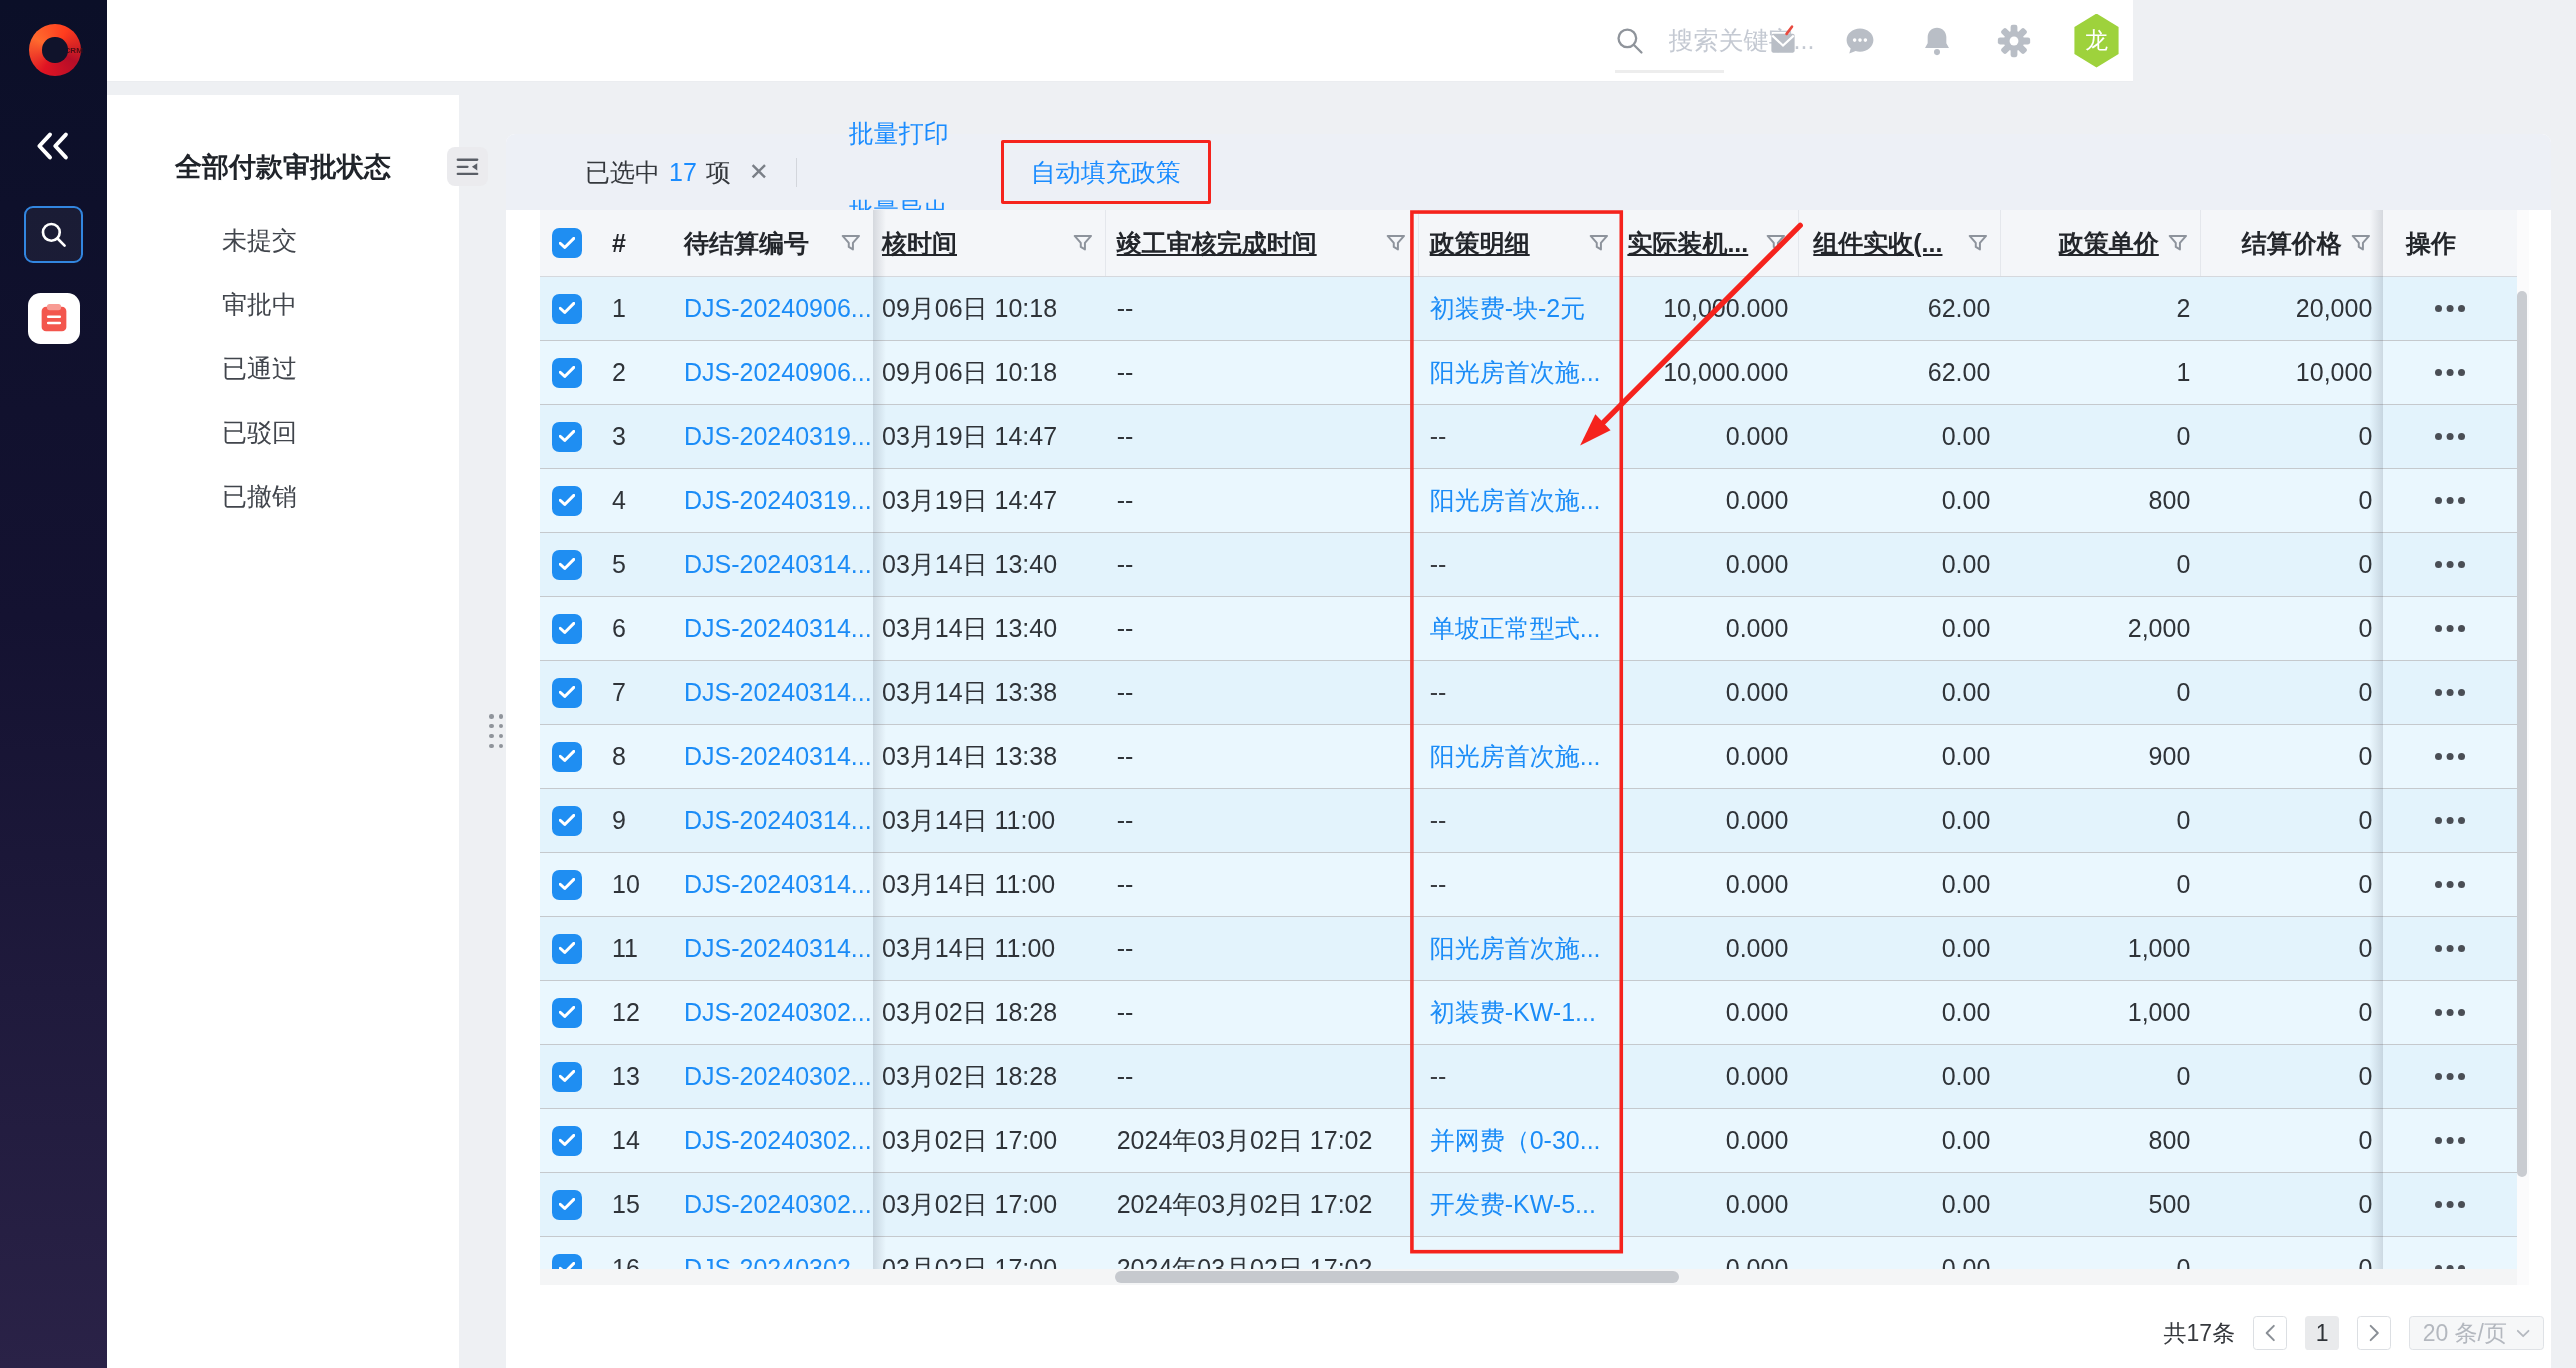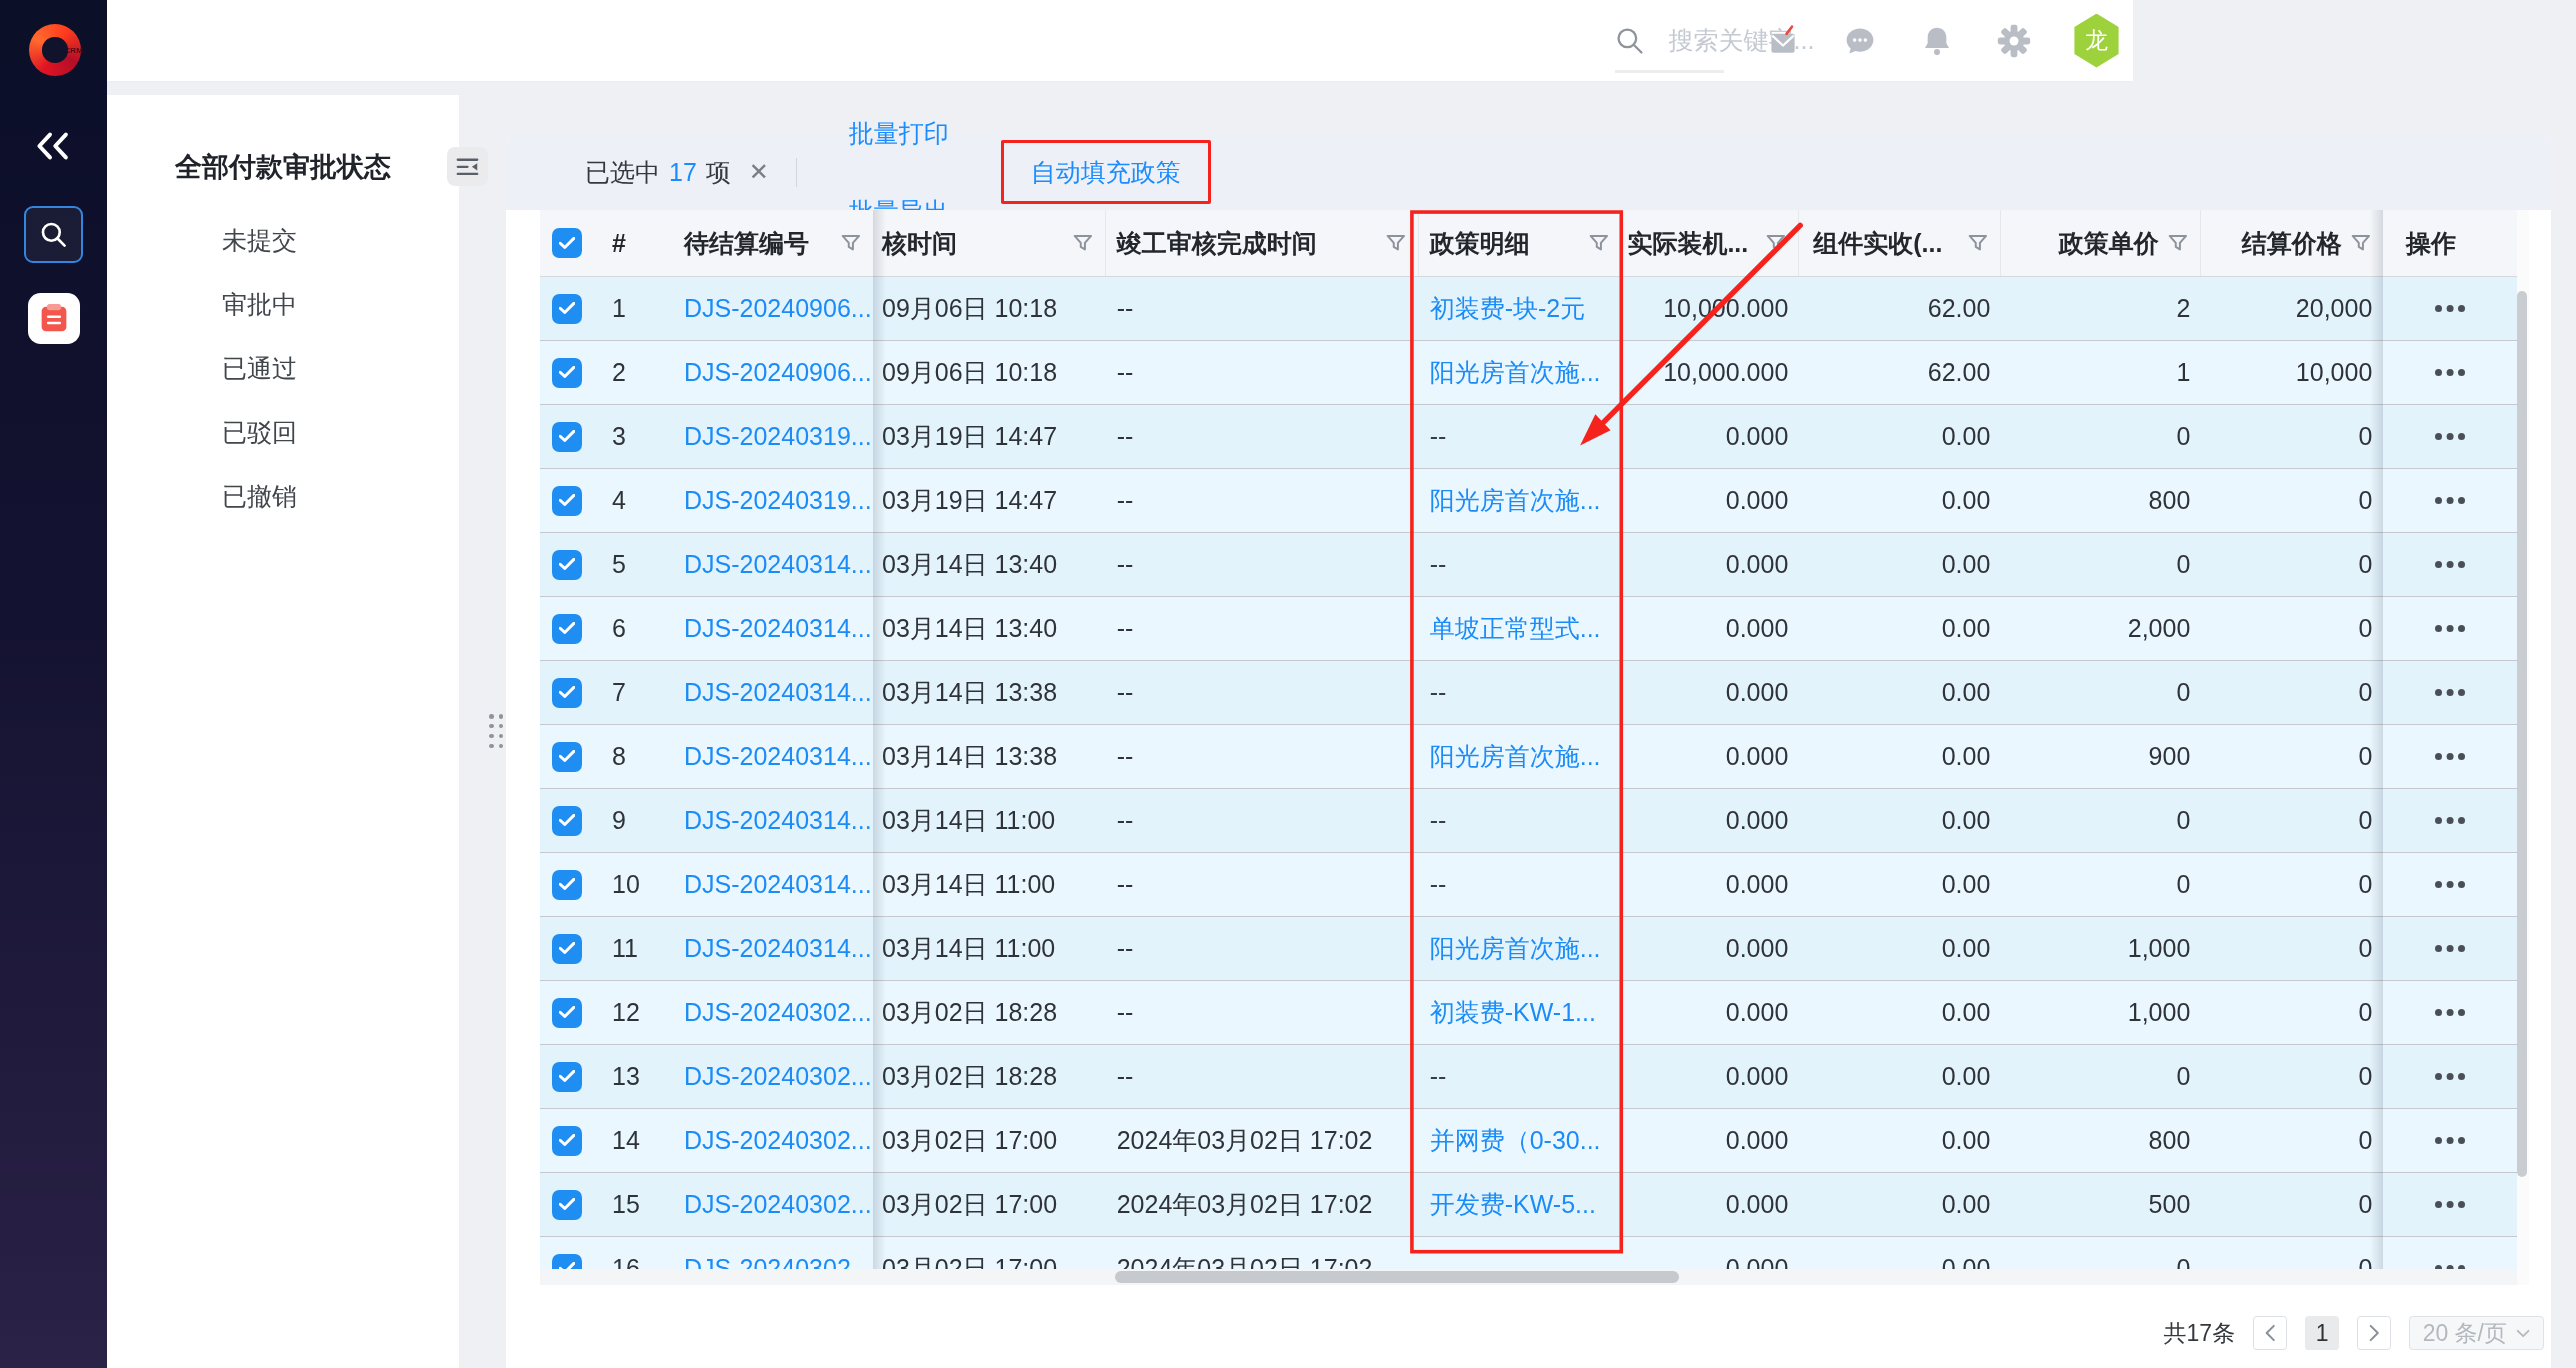--- a/index.html
+++ b/index.html
@@ -60,21 +60,21 @@
   .actions{display:flex;align-items:center;gap:45px;flex-direction:column;}
   .tb-link{color:#1a8cff;cursor:pointer;text-decoration:none;white-space:nowrap;}
   .boxed{border:3.6px solid var(--annot,#f5231d);padding:12.5px 27px;border-radius:1.8px;}
 
   
   .table-wrap{position:absolute;left:34px;top:76px;width:1989px;height:1075px;overflow:hidden;background:#fff;}
   .grid{display:grid;grid-template-columns:54px 65px 214px 233px 313px 203px 177px 202px 200px 182px 134px;width:1977px;}
   .thead{height:67px;background:#f4f6f9;border-bottom:0.9px solid #d5d8dd;}
   .thead .cell{font-weight:700;font-size:25px;color:#23262b;}
   .cell{display:flex;align-items:center;overflow:hidden;white-space:nowrap;}
-  .sep{border-right:0.9px solid #e4e7ec;}
+  .sep{border-right:0.9px solid #e4e7ec;text-decoration:underline;}
   .c-sel{justify-content:center;}
   .c-num{padding-left:18px;}
   .c-id{padding-left:25px;}
   .c-t1{padding-left:9px;}
   .c-t2{padding-left:10.7px;}
   .c-policy{padding-left:10.7px;align-items:center;}
   .num{justify-content:flex-end;padding-right:10.7px;}
   .c-op{justify-content:center;}
   .hl{justify-content:space-between;padding-right:12.5px;}
   .hr{justify-content:flex-end;gap:9px;padding-right:12.5px;}

